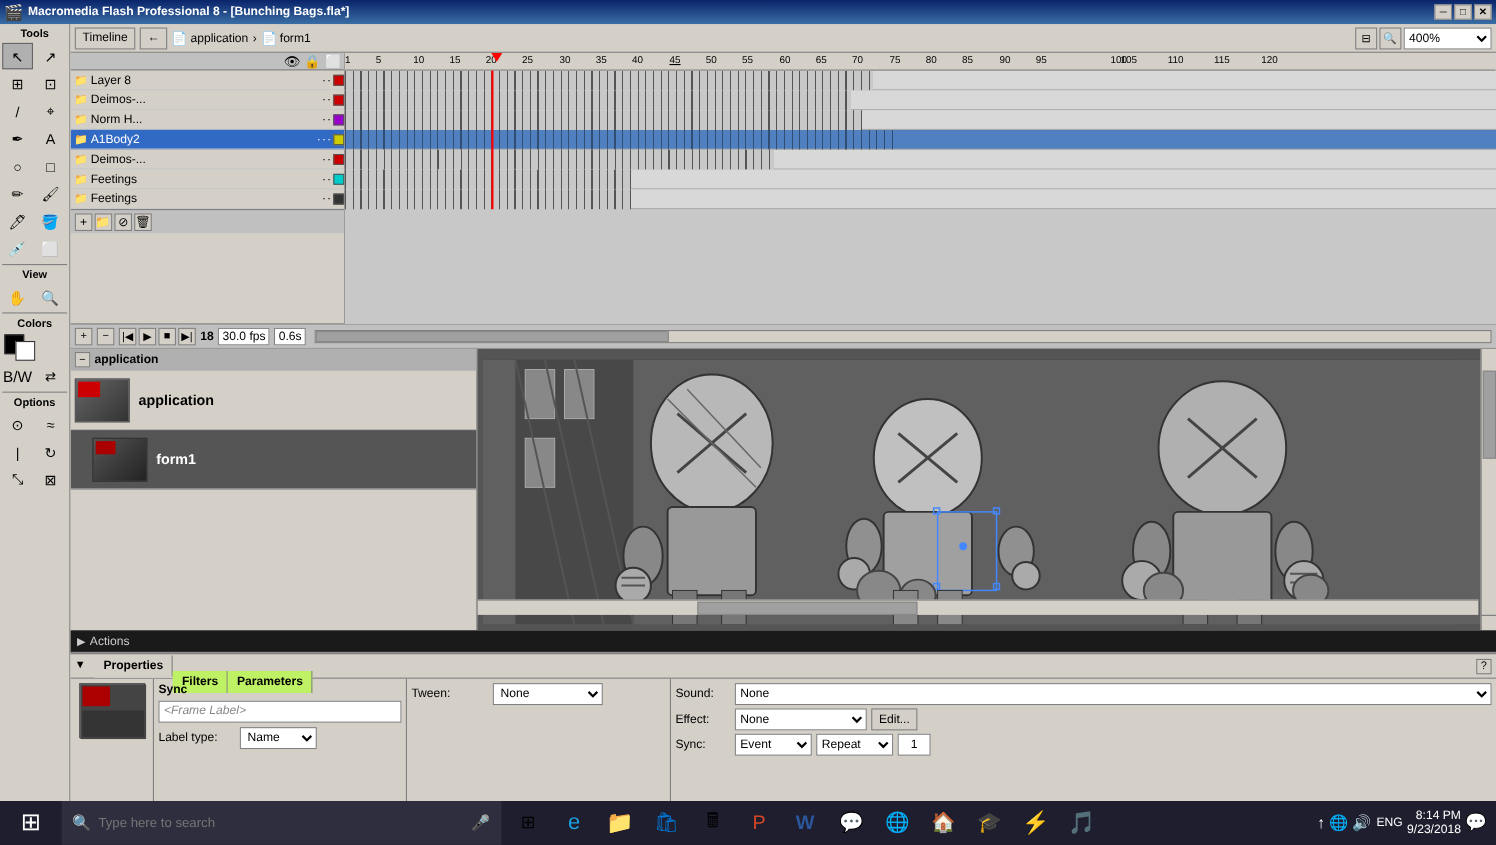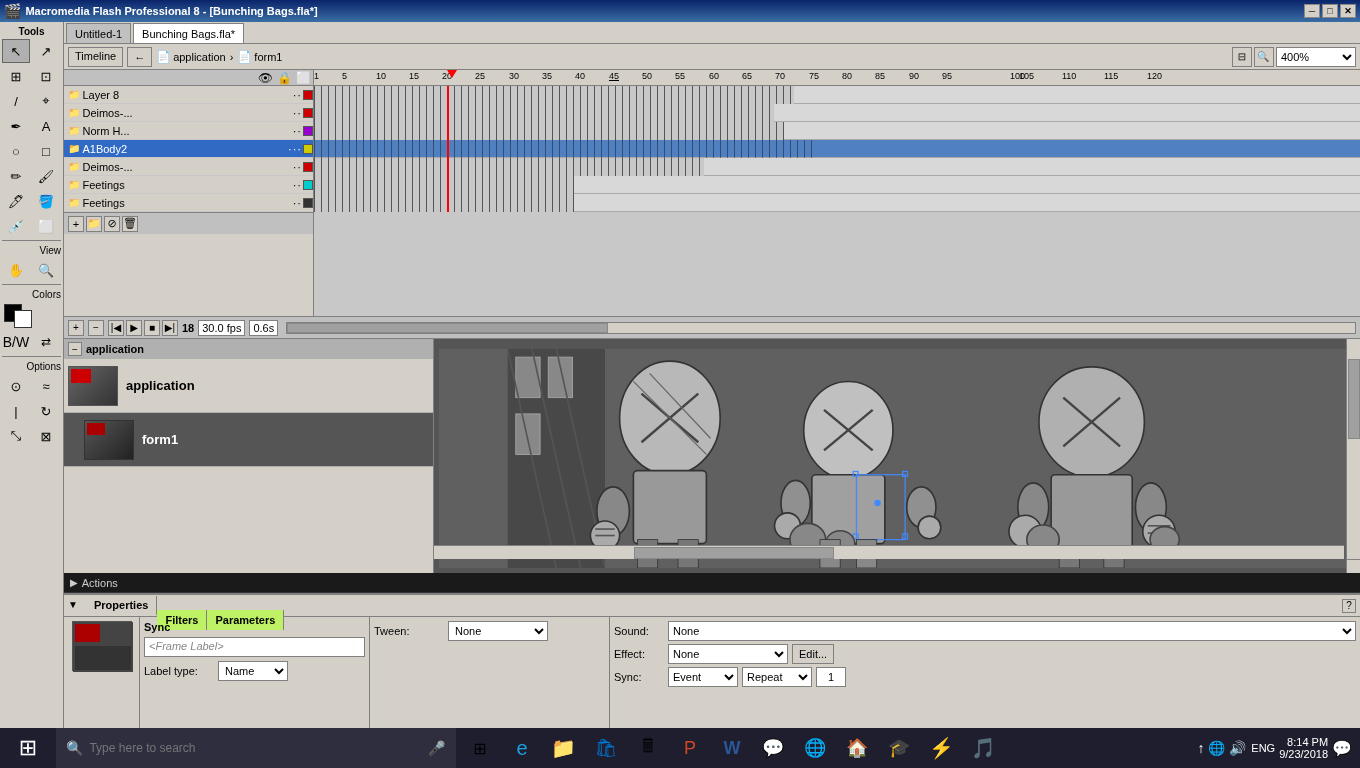--- a/index.html
+++ b/index.html
@@ -61,23 +61,23 @@
       background: #d4d0c8;
       border: 1px solid transparent;
       display: flex; align-items: center; justify-content: center;
       cursor: pointer;
       font-size: 13px;
     }
     .tool-btn.active { border: 1px solid #666; background: #b0b0b0; }
     .toolbar-divider { height: 1px; background: #808080; margin: 2px 0; }
     .toolbar-section-label {
       font-size: 10px;
-      font-weight: normal;
+      font-weight: bold;
       padding: 2px 0;
-      text-align: right;
+      text-align: center;
     }
 
     
     #right-content {
       flex: 1;
       display: flex;
       flex-direction: column;
       overflow: hidden;
     }
 
@@ -692,28 +692,20 @@
       <div class="tool-btn">≈</div>
       <div class="tool-btn">|</div>
       <div class="tool-btn">↻</div>
       <div class="tool-btn">⤡</div>
       <div class="tool-btn">⊠</div>
     </div>
   </div>
 
   <div id="right-content">
 
-    <div id="tab-bar">
-      <div class="tab">
-        <span>Untitled-1</span>
-      </div>
-      <div class="tab active">
-        <span>Bunching Bags.fla*</span>
-      </div>
-    </div>
 
     <div id="timeline-panel">
 
       <div id="timeline-header">
         <div class="timeline-btn">Timeline</div>
         <div class="timeline-btn">←</div>
         <div class="nav-breadcrumb">
           <div class="breadcrumb-item">
             <span class="icon">📄</span>
             <span>application</span>

